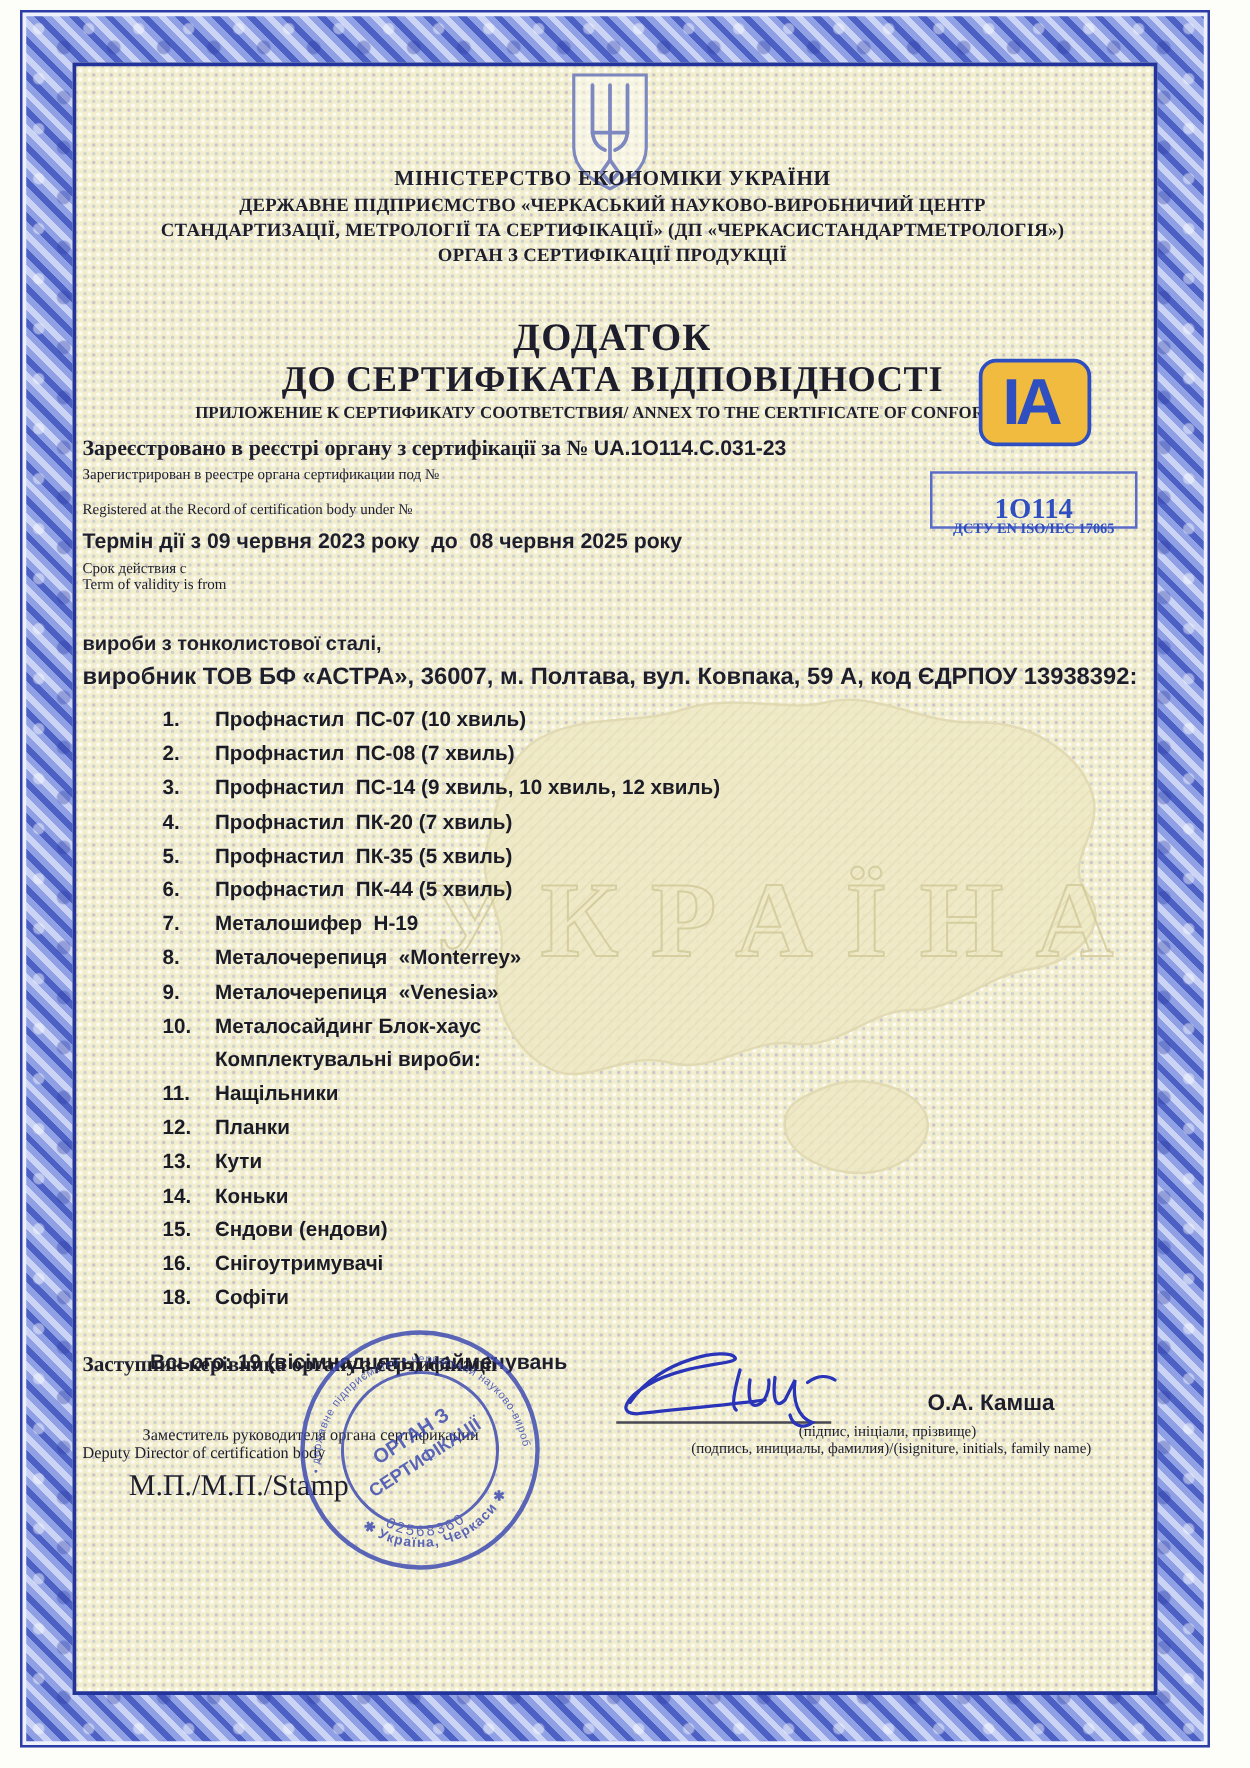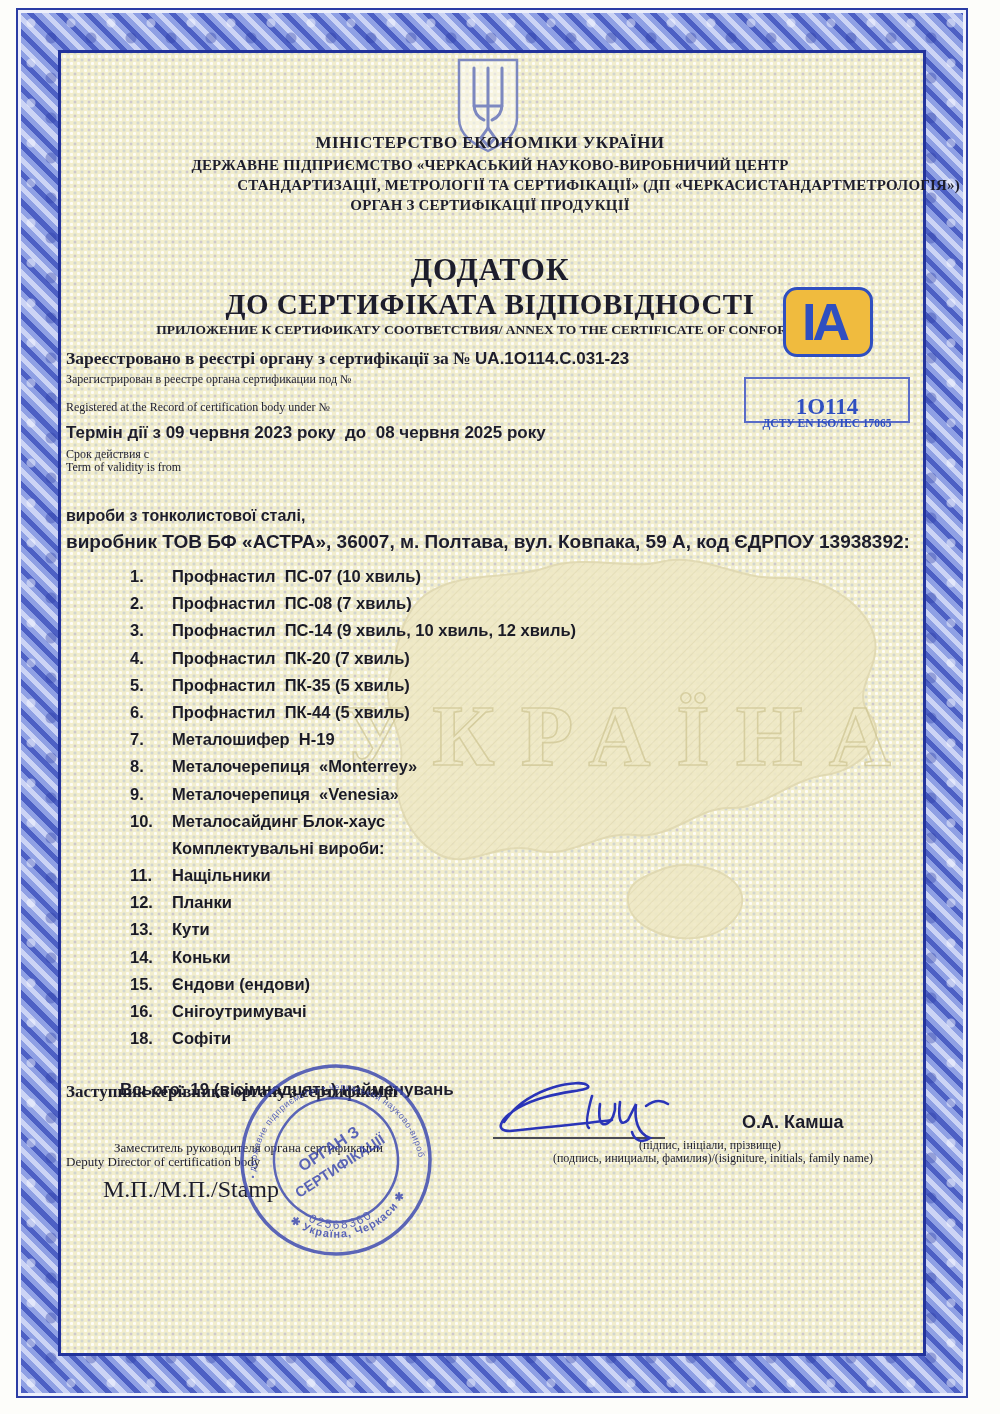--- a/index.html
+++ b/index.html
@@ -97,21 +97,21 @@
         <path d="M38 12 V72"></path>
         <path d="M24 12 V48 C24 58 29 62 34 64"></path>
         <path d="M52 12 V48 C52 58 47 62 42 64"></path>
         <path d="M24 50 H52"></path>
         <path d="M38 72 L31 82 L38 90 L45 82 Z"></path>
       </g>
     </svg>
 
     <div class="abs ctr serifB hdr1" style="left:40px;top:133px;width:900px;">МІНІСТЕРСТВО ЕКОНОМІКИ УКРАЇНИ</div>
     <div class="abs ctr serifB hdr2" style="left:40px;top:157px;width:900px;">ДЕРЖАВНЕ ПІДПРИЄМСТВО «ЧЕРКАСЬКИЙ НАУКОВО-ВИРОБНИЧИЙ ЦЕНТР</div>
-    <div class="abs ctr serifB hdr2" style="left:20px;top:177px;width:940px;text-align:right;">СТАНДАРТИЗАЦІЇ, МЕТРОЛОГІЇ ТА СЕРТИФІКАЦІЇ» (ДП «ЧЕРКАСИСТАНДАРТМЕТРОЛОГІЯ»)</div>
+    <div class="abs ctr serifB hdr2" style="left:20px;top:177px;width:940px;">СТАНДАРТИЗАЦІЇ, МЕТРОЛОГІЇ ТА СЕРТИФІКАЦІЇ» (ДП «ЧЕРКАСИСТАНДАРТМЕТРОЛОГІЯ»)</div>
     <div class="abs ctr serifB hdr2" style="left:40px;top:197px;width:900px;">ОРГАН З СЕРТИФІКАЦІЇ ПРОДУКЦІЇ</div>
 
     <div class="abs ctr serifB title1" style="left:40px;top:252px;width:900px;">ДОДАТОК</div>
     <div class="abs ctr serifB title2" style="left:40px;top:288px;width:900px;">ДО СЕРТИФІКАТА ВІДПОВІДНОСТІ</div>
     <div class="abs ctr serifB subtitle" style="left:40px;top:322px;width:900px;">ПРИЛОЖЕНИЕ К СЕРТИФИКАТУ СООТВЕТСТВИЯ/ ANNEX TO THE CERTIFICATE OF CONFORMITY</div>
 
     <div class="abs" style="left:66px;top:348px;width:760px;">
       <span class="serifB" style="font-size:17.5px;">Зареєстровано в реєстрі органу з сертифікації за № </span><span class="sansB" style="font-size:17px;">UA.1О114.С.031-23</span>
     </div>
     <div class="abs serif small" style="left:66px;top:372px;">Зарегистрирован в реестре органа сертификации под №</div>

